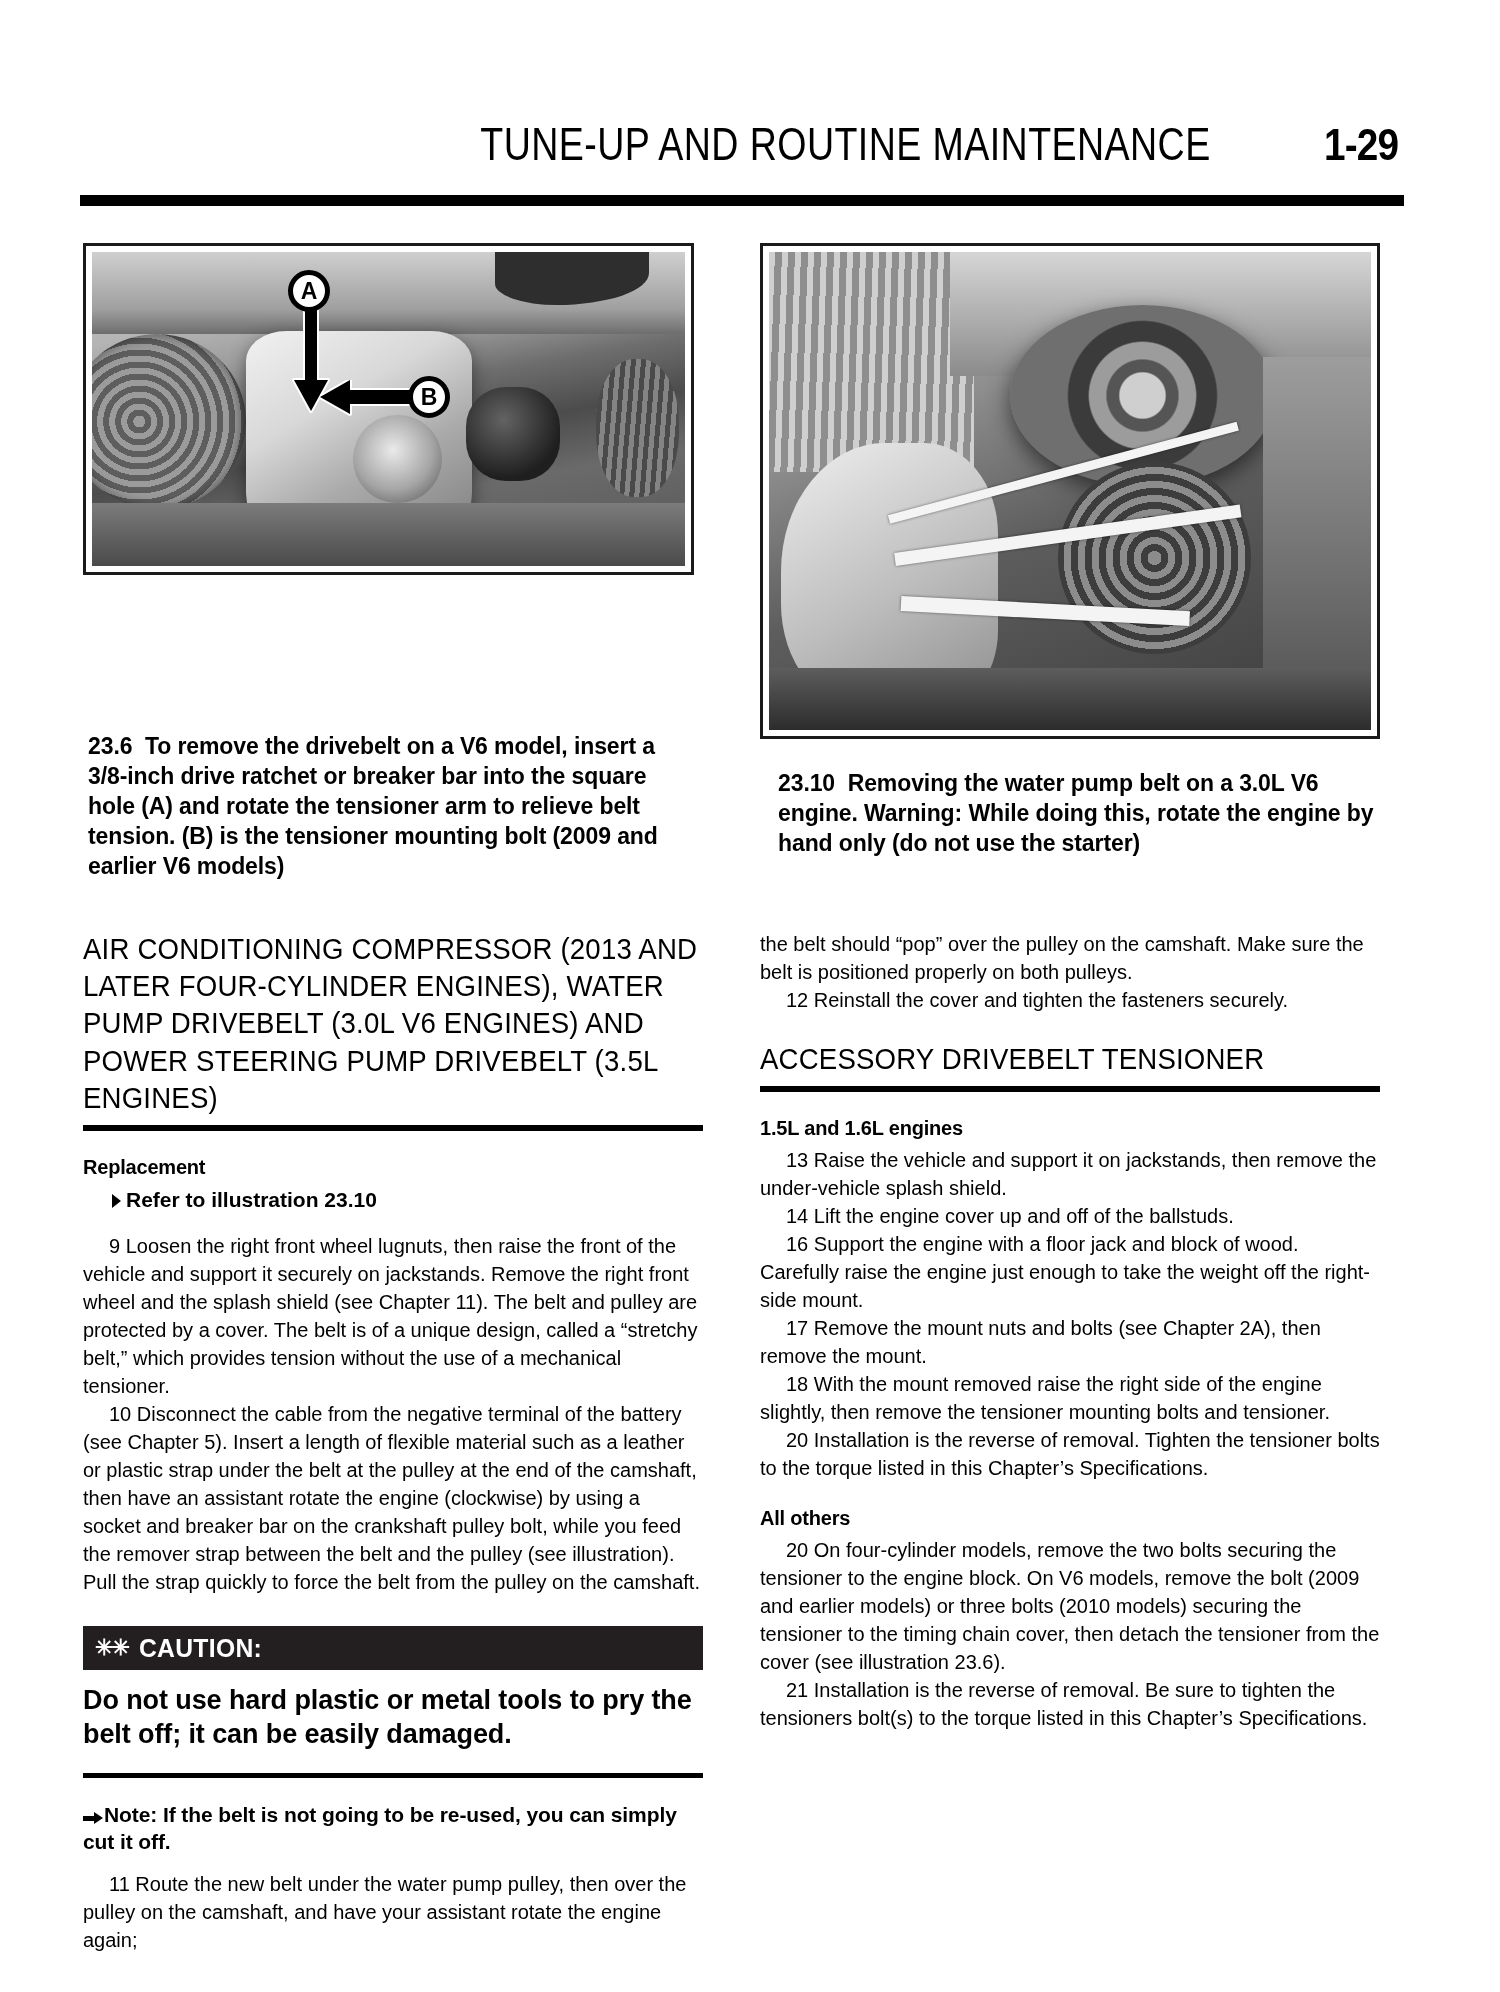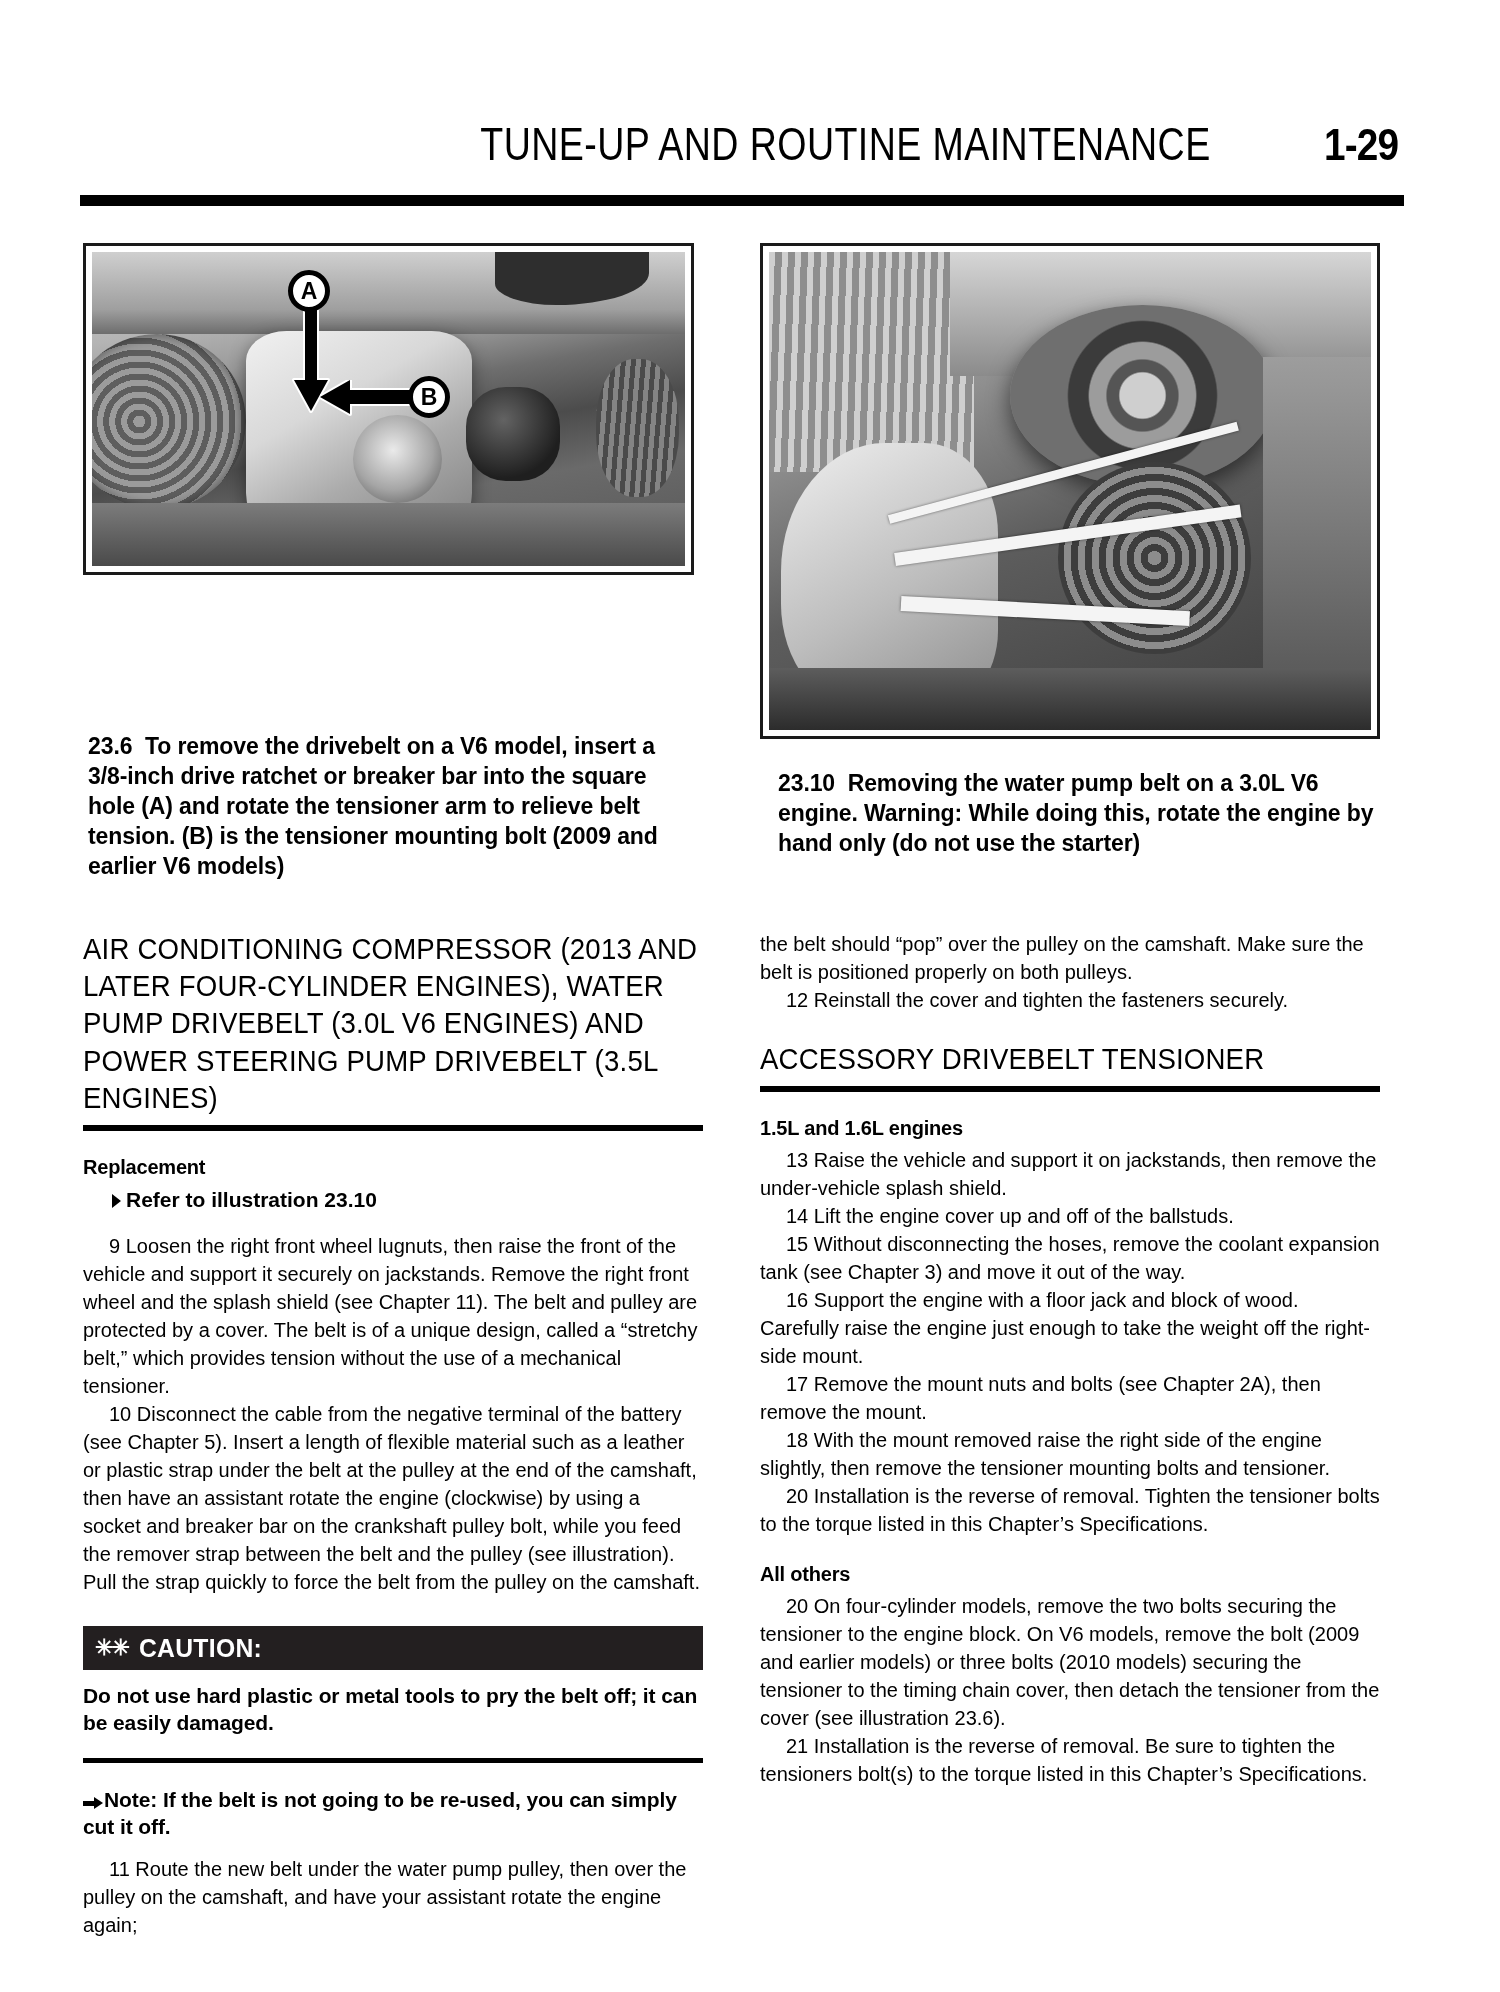--- a/index.html
+++ b/index.html
@@ -310,21 +310,21 @@
     font-weight: 700;
   }
   .caution-label {
     font-size: 26px;
     font-weight: 700;
     letter-spacing: 0.3px;
     transform: scaleX(0.95);
     transform-origin: left center;
   }
   .caution-text {
-    font-size: 21px;
+    font-size: 27px;
     font-weight: 700;
     line-height: 1.26;
     margin: 13px 0 0 0;
     letter-spacing: -0.1px;
   }
   .caution-rule {
     width: 620px;
     height: 5px;
     background: #000;
     margin-top: 22px;
@@ -464,21 +464,20 @@
     <p class="body">12  Reinstall the cover and tighten the fasteners securely.</p>
 
     <div class="gap-md"></div>
     <div class="sec-head">ACCESSORY DRIVEBELT TENSIONER</div>
     <div class="sec-rule"></div>
 
     <div class="sub-head">1.5L and 1.6L engines</div>
 
     <p class="body">13  Raise the vehicle and support it on jackstands, then remove the under-vehicle splash shield.</p>
     <p class="body">14  Lift the engine cover up and off of the ballstuds.</p>
-    <p class="body">15  Without disconnecting the hoses, remove the coolant expansion tank (see Chapter 3) and move it out of the way.</p>
     <p class="body">16  Support the engine with a floor jack and block of wood. Carefully raise the engine just enough to take the weight off the right-side mount.</p>
     <p class="body">17  Remove the mount nuts and bolts (see Chapter 2A), then remove the mount.</p>
     <p class="body">18  With the mount removed raise the right side of the engine slightly, then remove the tensioner mounting bolts and tensioner.</p>
     <p class="body">20  Installation is the reverse of removal. Tighten the tensioner bolts to the torque listed in this Chapter’s Specifications.</p>
 
     <div class="sub-head sub-head-spaced">All others</div>
 
     <p class="body">20  On four-cylinder models, remove the two bolts securing the tensioner to the engine block. On V6 models, remove the bolt (2009 and earlier models) or three bolts (2010 models) securing the tensioner to the timing chain cover, then detach the tensioner from the cover (see illustration 23.6).</p>
     <p class="body">21  Installation is the reverse of removal. Be sure to tighten the tensioners bolt(s) to the torque listed in this Chapter’s Specifications.</p>
   </div>

